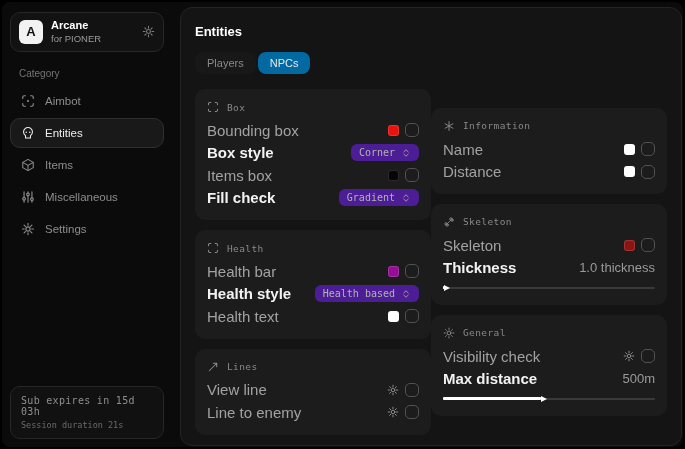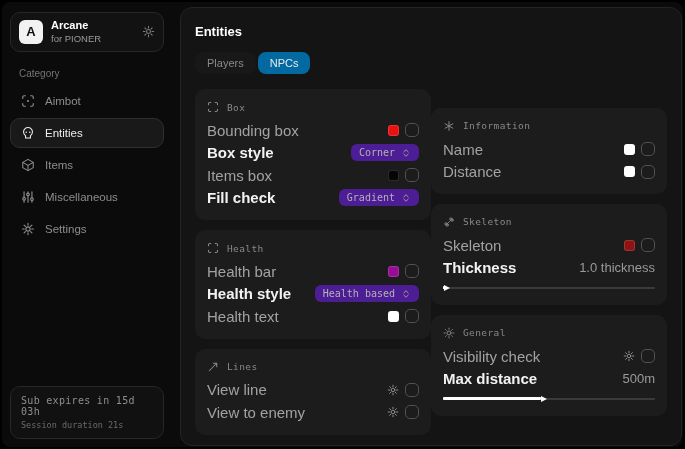--- a/index.html
+++ b/index.html
@@ -290,21 +290,21 @@
             <span class="ctrl">
               <span class="mini-gear">
                   <svg width="12" height="12" viewBox="0 0 16 16">
                     <use href="#i-gear"></use>
                   </svg>
                 </span>
               <span class="checkbox"></span>
             </span>
           </div>
           <div class="row">
-            <span class="row-label">View to enemy</span>
+            <span class="row-label">Line to enemy</span>
             <span class="ctrl">
               <span class="mini-gear">
                   <svg width="12" height="12" viewBox="0 0 16 16">
                     <use href="#i-gear"></use>
                   </svg>
                 </span>
               <span class="checkbox"></span>
             </span>
           </div>
         </div>

